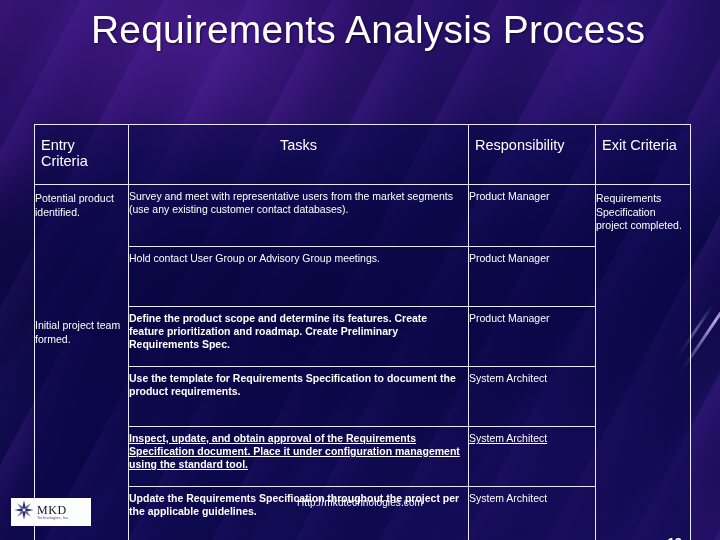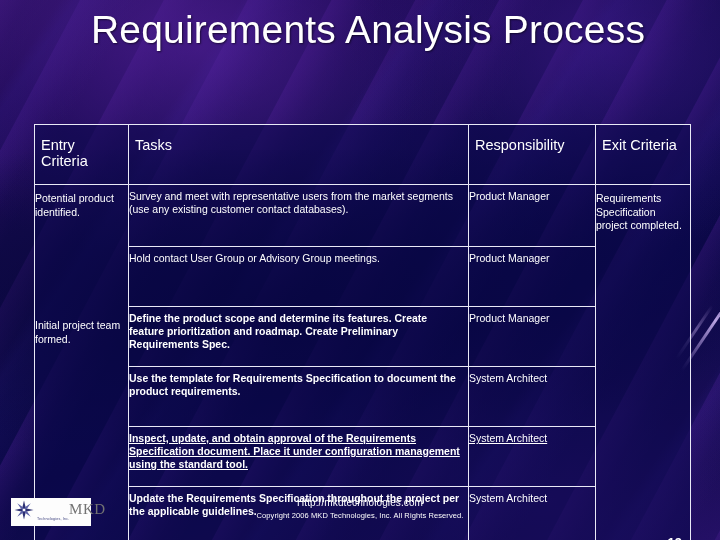--- a/index.html
+++ b/index.html
@@ -111,21 +111,21 @@
     text-align: left;
     font-weight: 400;
   }
   .tbl th {
     font-size: 14.5px;
     line-height: 16px;
     padding: 12px 6px 7px 6px;
     height: 40px;
     vertical-align: top;
   }
-  th.th-tasks { text-align: left; margin-top: 36px; }
+  th.th-tasks { text-align: center; margin-top: 36px; }
 
   col.c-entry { width: 94px; }
   col.c-tasks { width: 340px; }
   col.c-resp  { width: 127px; }
   col.c-exit  { width: 95px; }
 
   td.cell {
     font-size: 10.5px;
     line-height: 13px;
   }
@@ -159,25 +159,24 @@
     padding-left: 3px;
     box-sizing: border-box;
   }
   .logo .compass { flex: 0 0 auto; }
   .logo .wordmark {
     margin-left: 3px;
     line-height: 1;
   }
   .logo .mkd {
     display: block;
-    color: #737373;
+    color: #0f172a;
     font-family: "Liberation Serif", serif;
-    font-size: 15px;
+    font-size: 12px;
     letter-spacing: 0.6px;
-    margin-left: 32px;
   }
   .logo .sub {
     display: block;
     color: #3a3e7c;
     font-size: 3.6px;
     letter-spacing: 0.2px;
     margin-top: 1px;
   }
 
   
@@ -290,18 +289,17 @@
       </svg>
     </span>
     <span class="wordmark">
       <span class="mkd">MKD</span>
       <span class="sub">Technologies, Inc.</span>
     </span>
   </div>
 
   <div class="footer">
     <div class="url">Http://mkdtechnologies.com</div>
-    <div class="copy">Copyright 2006 MKD Technologies, Inc. All Rights Reserved.</div>
   </div>
 
   <div class="pagenum">19</div>
 
 </div>
 
 </body></html>

